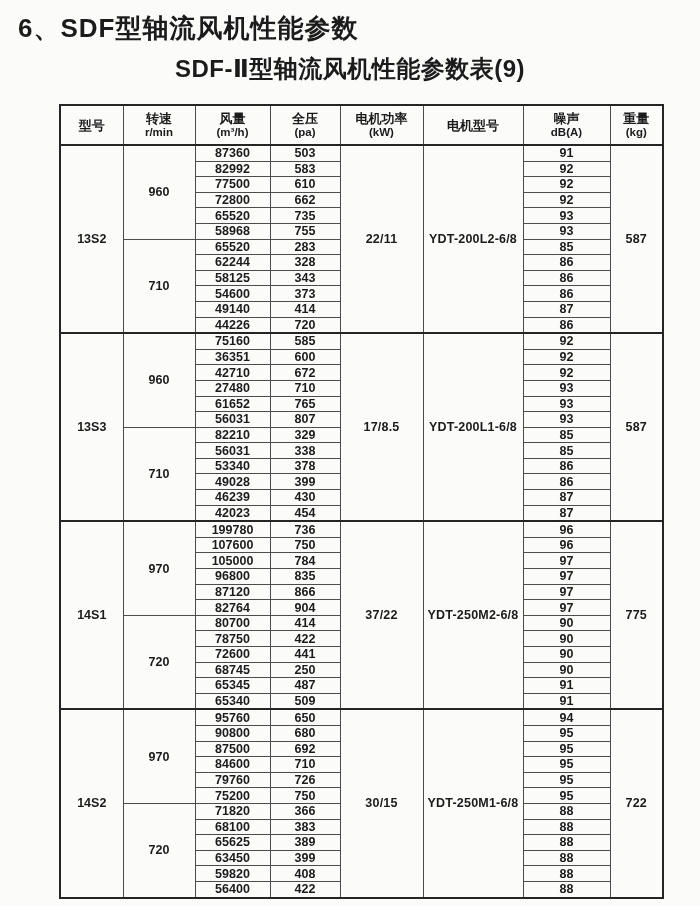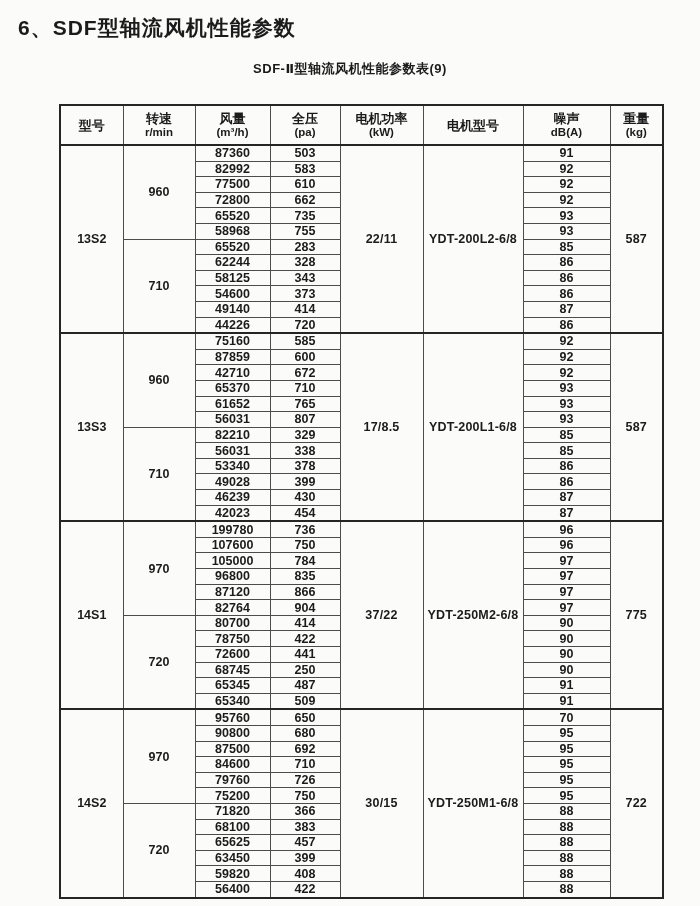--- a/index.html
+++ b/index.html
@@ -8,28 +8,28 @@
   }
   body {
     width: 700px;
     height: 906px;
     background: #fbfbfa;
     color: #1b1b1b;
     font-family: "Liberation Sans", "DejaVu Sans", sans-serif;
     overflow: hidden;
   }
   .heading {
-    font-size: 21px;
+    font-size: 26px;
     font-weight: bold;
     margin: 14px 0 4px 18px;
     letter-spacing: 1px;
     line-height: 28px;
   }
   .subtitle {
-    font-size: 13px;
+    font-size: 24px;
     font-weight: bold;
     text-align: center;
     margin: 15px 0 0 0;
     line-height: 24px;
     letter-spacing: 0.5px;
   }
   table.perf {
     border-collapse: collapse;
     table-layout: fixed;
     width: 603px;
@@ -203,31 +203,31 @@
         <td rowspan="12" class="model-cell">13S3</td>
         <td rowspan="6" class="speed-cell">960</td>
         <td class="airflow-cell">75160</td>
         <td class="pressure-cell">585</td>
         <td rowspan="12" class="power-cell">17/8.5</td>
         <td rowspan="12" class="motor-model-cell">YDT-200L1-6/8</td>
         <td class="noise-cell">92</td>
         <td rowspan="12" class="weight-cell">587</td>
       </tr>
       <tr>
-        <td class="airflow-cell">87859</td>
+        <td class="airflow-cell">36351</td>
         <td class="pressure-cell">600</td>
         <td class="noise-cell">92</td>
       </tr>
       <tr>
         <td class="airflow-cell">42710</td>
         <td class="pressure-cell">672</td>
         <td class="noise-cell">92</td>
       </tr>
       <tr>
-        <td class="airflow-cell">65370</td>
+        <td class="airflow-cell">27480</td>
         <td class="pressure-cell">710</td>
         <td class="noise-cell">93</td>
       </tr>
       <tr>
         <td class="airflow-cell">61652</td>
         <td class="pressure-cell">765</td>
         <td class="noise-cell">93</td>
       </tr>
       <tr>
         <td class="airflow-cell">56031</td>
@@ -335,21 +335,21 @@
       </tr>
     </tbody>
     <tbody class="block">
       <tr>
         <td rowspan="12" class="model-cell">14S2</td>
         <td rowspan="6" class="speed-cell">970</td>
         <td class="airflow-cell">95760</td>
         <td class="pressure-cell">650</td>
         <td rowspan="12" class="power-cell">30/15</td>
         <td rowspan="12" class="motor-model-cell">YDT-250M1-6/8</td>
-        <td class="noise-cell">70</td>
+        <td class="noise-cell">94</td>
         <td rowspan="12" class="weight-cell">722</td>
       </tr>
       <tr>
         <td class="airflow-cell">90800</td>
         <td class="pressure-cell">680</td>
         <td class="noise-cell">95</td>
       </tr>
       <tr>
         <td class="airflow-cell">87500</td>
         <td class="pressure-cell">692</td>
@@ -376,21 +376,21 @@
         <td class="pressure-cell">366</td>
         <td class="noise-cell">88</td>
       </tr>
       <tr>
         <td class="airflow-cell">68100</td>
         <td class="pressure-cell">383</td>
         <td class="noise-cell">88</td>
       </tr>
       <tr>
         <td class="airflow-cell">65625</td>
-        <td class="pressure-cell">457</td>
+        <td class="pressure-cell">389</td>
         <td class="noise-cell">88</td>
       </tr>
       <tr>
         <td class="airflow-cell">63450</td>
         <td class="pressure-cell">399</td>
         <td class="noise-cell">88</td>
       </tr>
       <tr>
         <td class="airflow-cell">59820</td>
         <td class="pressure-cell">408</td>

